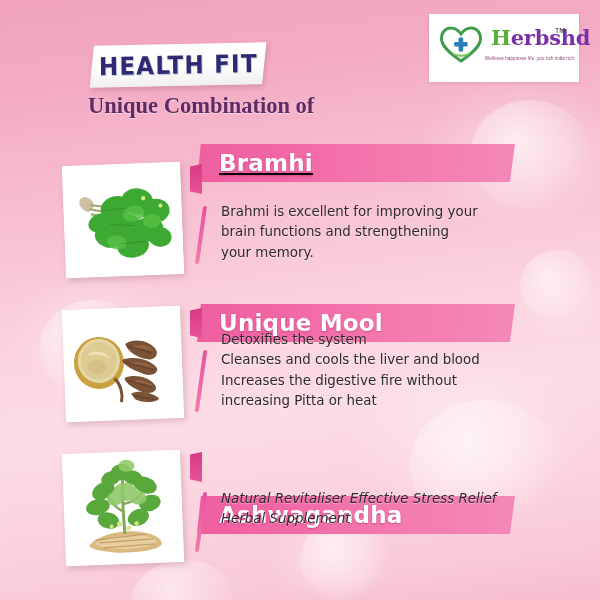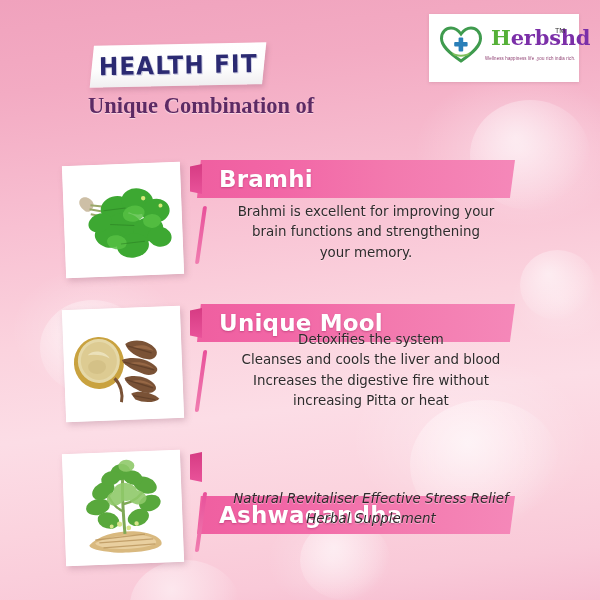--- a/index.html
+++ b/index.html
@@ -180,21 +180,20 @@
   }
 
   .body-text {
     position: absolute;
     font-family: "DejaVu Sans", sans-serif;
     font-size: 13.4px;
     line-height: 1.52;
     color: #2e2b2c;
     text-shadow: 0 1px 1px rgba(255,255,255,0.45);
     white-space: pre-line;
-    text-align: center;
   }
 </style>
 </head>
 <body>
 
 <div id="poster">
 
   <div class="bokeh" style="left:470px;top:100px;width:120px;height:110px;"></div>
   <div class="bokeh" style="left:40px;top:300px;width:105px;height:95px;"></div>
   <div class="bokeh" style="left:410px;top:400px;width:150px;height:130px;"></div>
@@ -252,21 +251,21 @@
         <g stroke="#2a7d22" stroke-width="1" fill="none" opacity="0.55">
           <path d="M40 46 L62 44"></path>
             <path d="M46 60 L70 62"></path>
             <path d="M56 80 L80 78"></path>
         </g>
         <circle cx="80" cy="35" r="2.2" fill="#d8e87a"></circle>
         <circle cx="97" cy="43" r="2" fill="#d8e87a"></circle>
       </svg>
     </div>
 
-    <div class="banner" style="left:197px;top:160px;width:318px;">
+    <div class="banner" style="left:197px;top:144px;width:318px;text-decoration:underline;">
       <span class="banner-title">Bramhi</span>
     </div>
     <div class="banner-notch" style="left:190px;top:164px;"></div>
 
     <div class="accent-stroke" style="left:199px;top:206px;height:58px;"></div>
 
     <div class="body-text" style="left:221px;top:202px;width:290px;">Brahmi is excellent for improving your
 brain functions and strengthening
 your memory.</div>
   </div>

